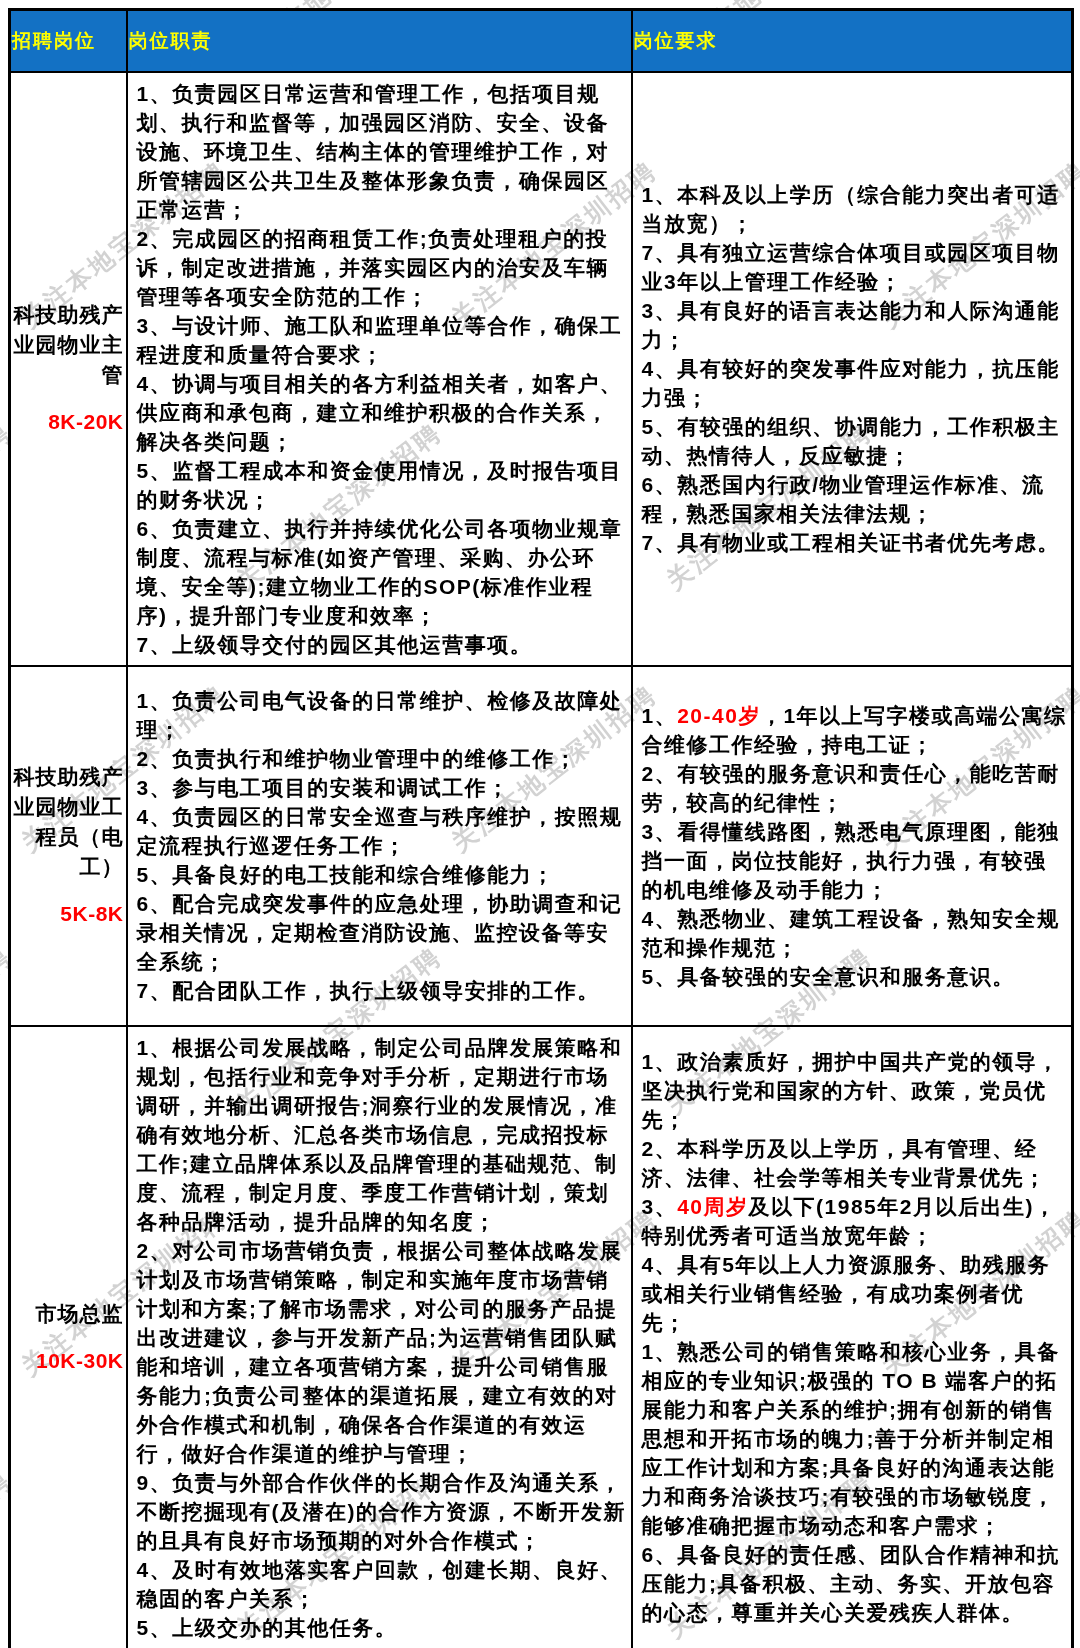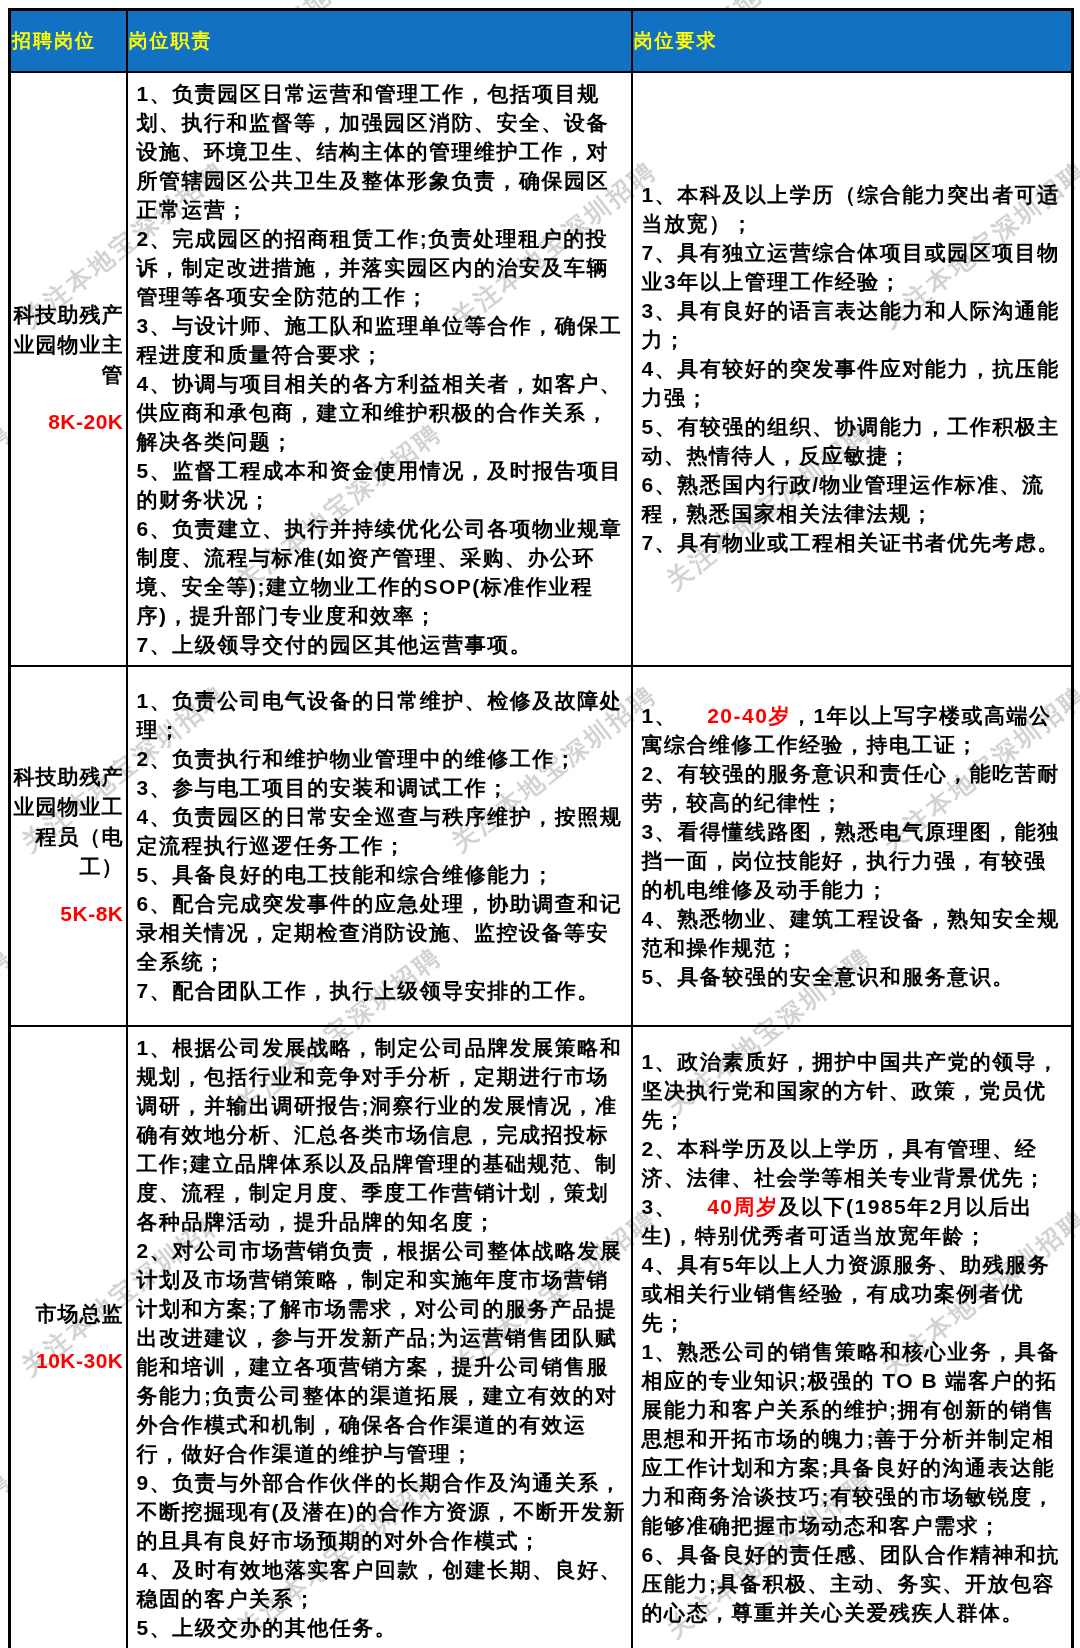--- a/index.html
+++ b/index.html
@@ -39,21 +39,21 @@
   td.title-cell{
     text-align:right;padding:2px;
     font-size:21px;font-weight:bold;line-height:30px;letter-spacing:1px;color:#000;
   }
   .job-salary{color:var(--salary,#FF0000);margin-top:17px;font-size:21px;letter-spacing:0.5px;}
   td.text-cell{
     padding:6px 4px 6px 9px;
     font-size:21px;font-weight:bold;line-height:29px;letter-spacing:1.5px;
     color:#000;text-align:left;
   }
-  .hl{color:var(--highlight,#FF0000);margin-left:30px;}
+  .hl{color:var(--highlight,#FF0000);}
 </style>
 </head>
 <body>
 
 <div class="page">
   <div class="wm-layer">
       <span class="wm" style="left: -180px; top: 40px;">关注本地宝深圳招聘</span>
       <span class="wm" style="left: 250px; top: 40px;">关注本地宝深圳招聘</span>
       <span class="wm" style="left: 680px; top: 40px;">关注本地宝深圳招聘</span>
       <span class="wm" style="left: 35px; top: 302px;">关注本地宝深圳招聘</span>

